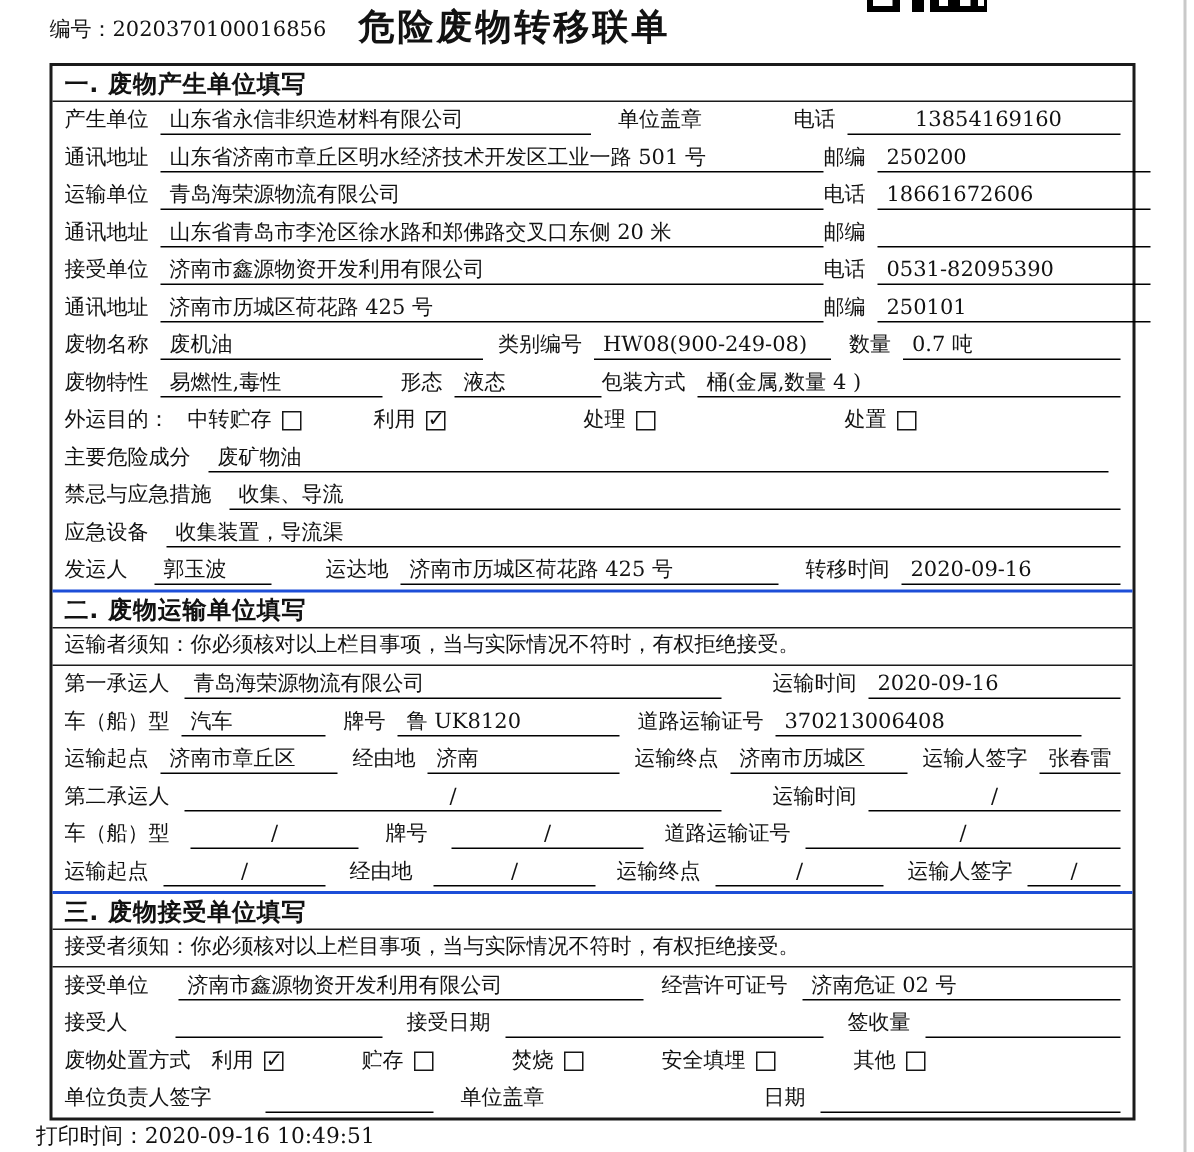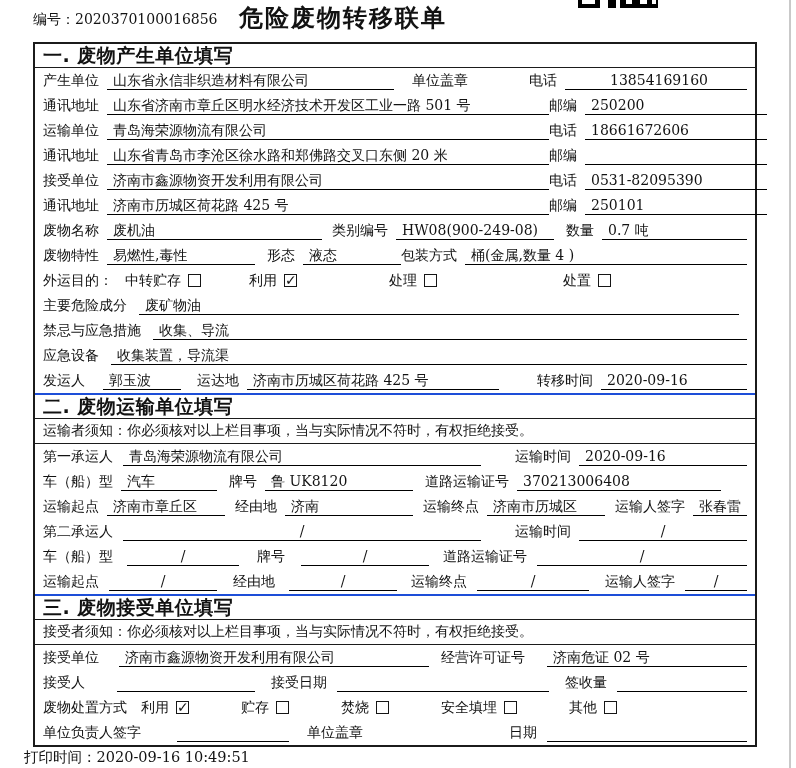--- a/index.html
+++ b/index.html
@@ -12,21 +12,21 @@
   .title{position:absolute;left:0;right:110px;top:2px;text-align:center;
     font-family:"DejaVu Sans","Liberation Sans",sans-serif;font-weight:900;
     font-size:24px;letter-spacing:2px;}
   .qr{position:absolute;left:578px;top:0;}
   .tbl{position:absolute;left:33px;top:42px;width:724px;box-sizing:border-box;
     border:2px solid #1b1b1b;background:#fff;}
   .sec{border-top:2px solid #1d4ed8;}
   .sec:first-child{border-top:none;}
   .sechdr{height:23px;line-height:23px;padding:0 8px;
     font-family:"DejaVu Sans","Liberation Sans",sans-serif;
-    font-weight:bold;font-size:19px;border-bottom:1.5px solid #1b1b1b;letter-spacing:.5px;}
+    font-weight:bold;font-size:16px;border-bottom:1.5px solid #1b1b1b;letter-spacing:.5px;}
   .row{display:flex;align-items:flex-end;height:25px;padding:0 8px 3px 8px;box-sizing:border-box;white-space:nowrap;}
   .row.note{border-bottom:1.2px solid #1b1b1b;}
   .lab{line-height:20px;flex:none;}
   .fld{flex:none;border-bottom:1px solid #000;line-height:20px;height:20px;
     margin-left:8px;padding-left:6px;box-sizing:border-box;overflow:hidden;}
   .fld.flex{flex:1 1 auto;}
   .fld.slash{text-align:center;padding-left:0;}
   .sp{flex:1 1 auto;}
   .txt{line-height:20px;}
   .chkgrp{display:inline-flex;align-items:center;flex:none;line-height:20px;}
@@ -145,21 +145,21 @@
         <span class="lab">禁忌与应急措施</span>
         <span class="fld flex" style="margin-left: 12px;">收集、导流</span>
       </div>
       <div class="row">
         <span class="lab">应急设备</span>
         <span class="fld flex" style="margin-left: 12px;">收集装置，导流渠</span>
       </div>
       <div class="row">
         <span class="lab">发运人</span>
         <span class="fld" style="width: 78px; margin-left: 18px;">郭玉波</span>
-        <span class="lab" style="margin-left: 16px;">运达地</span>
+        <span class="lab" style="margin-left: 36px;">运达地</span>
         <span class="fld" style="width: 252px;">济南市历城区荷花路 425 号</span>
         <span class="sp"></span>
         <span class="lab">转移时间</span>
         <span class="fld" style="width: 146px;">2020-09-16</span>
       </div>
     </div>
     <div class="sec">
       <div class="sechdr">二. 废物运输单位填写</div>
       <div class="row note">
         <span class="txt">运输者须知：你必须核对以上栏目事项，当与实际情况不符时，有权拒绝接受。</span>
@@ -217,21 +217,21 @@
     </div>
     <div class="sec">
       <div class="sechdr">三. 废物接受单位填写</div>
       <div class="row note">
         <span class="txt">接受者须知：你必须核对以上栏目事项，当与实际情况不符时，有权拒绝接受。</span>
       </div>
       <div class="row">
         <span class="lab">接受单位</span>
         <span class="fld" style="width: 310px; margin-left: 20px;">济南市鑫源物资开发利用有限公司</span>
         <span class="lab" style="margin-left: 12px;">经营许可证号</span>
-        <span class="fld flex" style="margin-left: 22px;">济南危证 02 号</span>
+        <span class="fld flex" style="margin-left: 10px;">济南危证 02 号</span>
       </div>
       <div class="row">
         <span class="lab">接受人</span>
         <span class="fld" style="width: 138px; margin-left: 32px;"></span>
         <span class="lab" style="margin-left: 16px;">接受日期</span>
         <span class="fld" style="width: 212px; margin-left: 10px;"></span>
         <span class="lab" style="margin-left: 16px;">签收量</span>
         <span class="fld flex" style="margin-left: 10px;"></span>
       </div>
       <div class="row">

